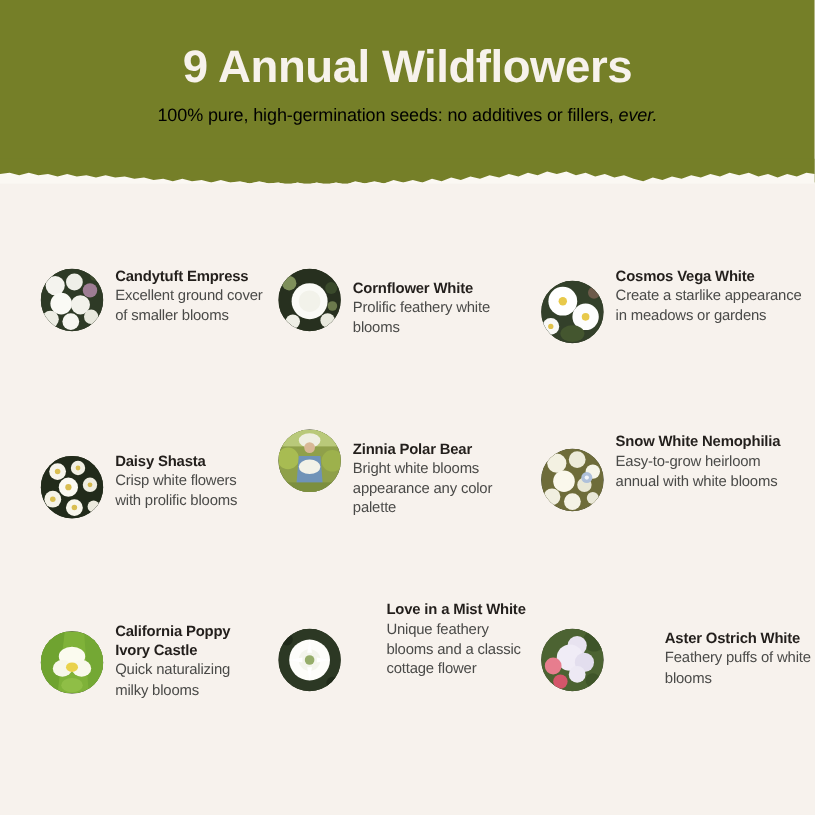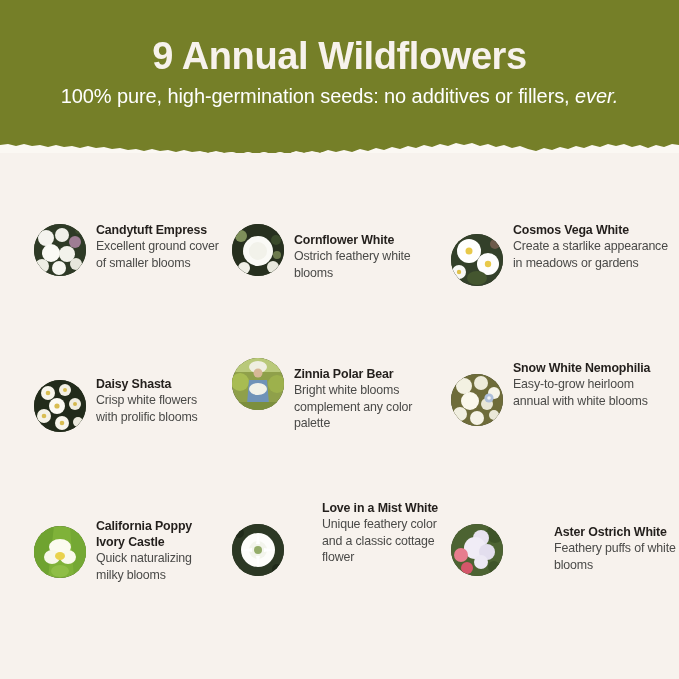--- a/index.html
+++ b/index.html
@@ -46,23 +46,23 @@
     font-size: 38px;
     line-height: 44px;
     font-weight: bold;
     color: #F7F2EC;
     letter-spacing: -0.4px;
     font-family: "Liberation Sans", sans-serif;
   }
   .header-subtitle {
     margin: 0;
     padding-top: 9px;
-    font-size: 20px;
+    font-size: 15px;
     line-height: 19px;
-    color: #ffffff;
+    color: #000000;
     font-weight: normal;
     letter-spacing: -0.1px;
   }
   .header-subtitle .em {
     font-style: italic;
   }
 
   
   .torn-edge {
     position: absolute;
@@ -216,21 +216,21 @@
             <circle cx="26" cy="27" r="9" fill="#F2F2EA"></circle>
             <circle cx="9" cy="12" r="6" fill="#7E8F5A"></circle>
             <circle cx="44" cy="16" r="5" fill="#3a4a2b"></circle>
             <circle cx="12" cy="44" r="6" fill="#EFEFE6"></circle>
             <circle cx="41" cy="43" r="6" fill="#E9E9DE"></circle>
             <circle cx="45" cy="31" r="4" fill="#6c7a4d"></circle>
           </svg>
         </div>
         <div class="text-block">
           <p class="item-title">Cornflower White</p>
-          <p class="item-desc">Ostrich feathery white blooms</p>
+          <p class="item-desc">Prolific feathery white blooms</p>
         </div>
       </div>
 
       <div class="cell col-3 c-r1c3">
         <div class="thumb">
           <svg viewBox="0 0 52 52" aria-hidden="true">
             <rect width="52" height="52" fill="#33402a"></rect>
             <circle cx="18" cy="17" r="12" fill="#FFFFFF"></circle>
             <circle cx="18" cy="17" r="3.5" fill="#E8C94A"></circle>
             <circle cx="37" cy="30" r="11" fill="#FDFDFD"></circle>
@@ -285,21 +285,21 @@
             <circle cx="45" cy="26" r="9" fill="#9DB14C"></circle>
             <ellipse cx="26" cy="9" rx="9" ry="6" fill="#EFEFE2"></ellipse>
             <circle cx="26" cy="15" r="4.5" fill="#D8B896"></circle>
             <path d="M17,22 L35,22 L37,46 L15,46 Z" fill="#6F93B8"></path>
             <ellipse cx="26" cy="31" rx="9" ry="6" fill="#F2F2E8"></ellipse>
             <rect x="0" y="44" width="52" height="8" fill="#7C8F3E"></rect>
           </svg>
         </div>
         <div class="text-block">
           <p class="item-title">Zinnia Polar Bear</p>
-          <p class="item-desc">Bright white blooms complement any color palette</p>
+          <p class="item-desc">Bright white blooms appearance any color palette</p>
         </div>
       </div>
 
       <div class="cell col-3 c-r2c3">
         <div class="thumb">
           <svg viewBox="0 0 52 52" aria-hidden="true">
             <rect width="52" height="52" fill="#6E6C3A"></rect>
             <circle cx="13" cy="12" r="8" fill="#F3F1E2"></circle>
             <circle cx="30" cy="9" r="7" fill="#EDEBDA"></circle>
             <circle cx="43" cy="19" r="6" fill="#F6F4E8"></circle>
@@ -351,21 +351,21 @@
             <path d="M26,9 L28,20 L24,20 Z" fill="#FFFFFF"></path>
             <path d="M43,26 L32,28 L32,24 Z" fill="#FFFFFF"></path>
             <path d="M26,43 L24,32 L28,32 Z" fill="#FFFFFF"></path>
             <path d="M9,26 L20,24 L20,28 Z" fill="#FFFFFF"></path>
             <circle cx="7" cy="9" r="5" fill="#202a1a"></circle>
             <circle cx="45" cy="45" r="5" fill="#202a1a"></circle>
           </svg>
         </div>
         <div class="text-block">
           <p class="item-title">Love in a Mist White</p>
-          <p class="item-desc">Unique feathery color and a classic cottage flower</p>
+          <p class="item-desc">Unique feathery blooms and a classic cottage flower</p>
         </div>
       </div>
 
       <div class="cell col-3 c-r3c3">
         <div class="thumb">
           <svg viewBox="0 0 52 52" aria-hidden="true">
             <rect width="52" height="52" fill="#4C6332"></rect>
             <circle cx="44" cy="10" r="9" fill="#3E5429"></circle>
             <circle cx="30" cy="14" r="8" fill="#E8E3F0"></circle>
             <circle cx="24" cy="24" r="11" fill="#F0ECF6"></circle>

